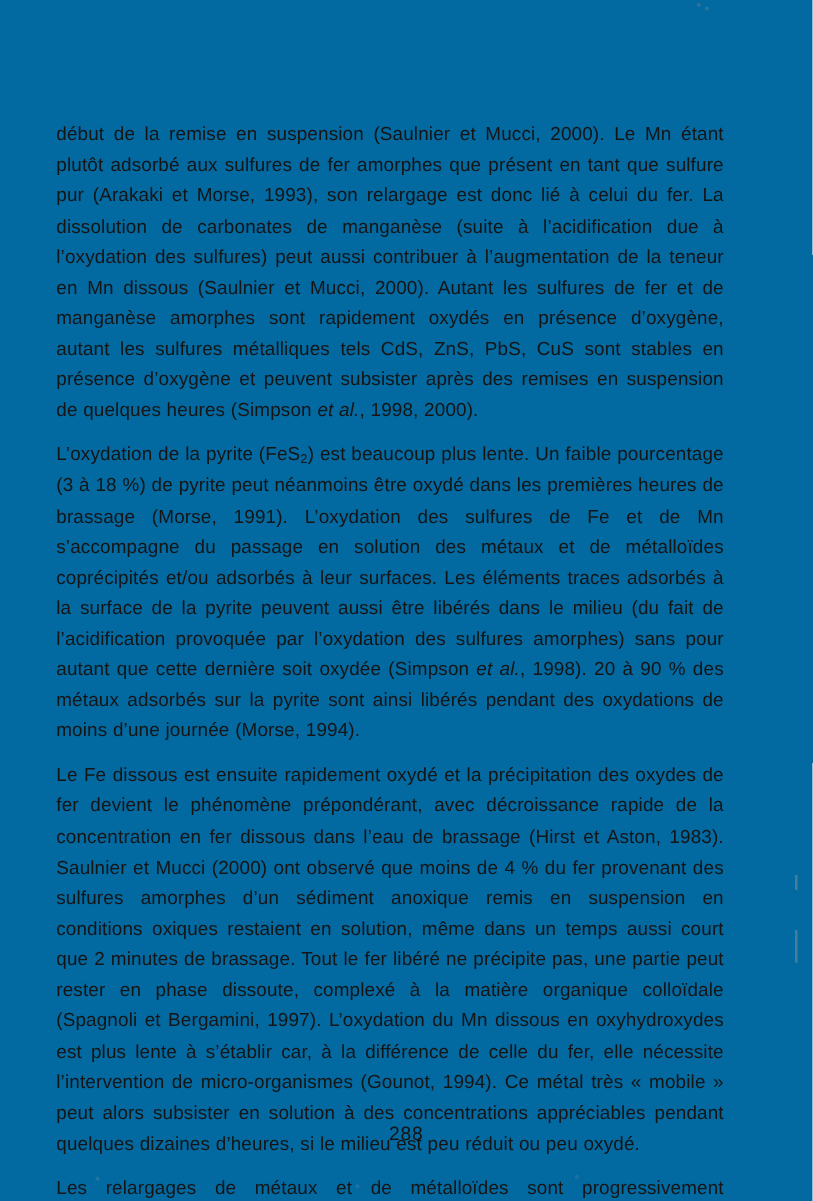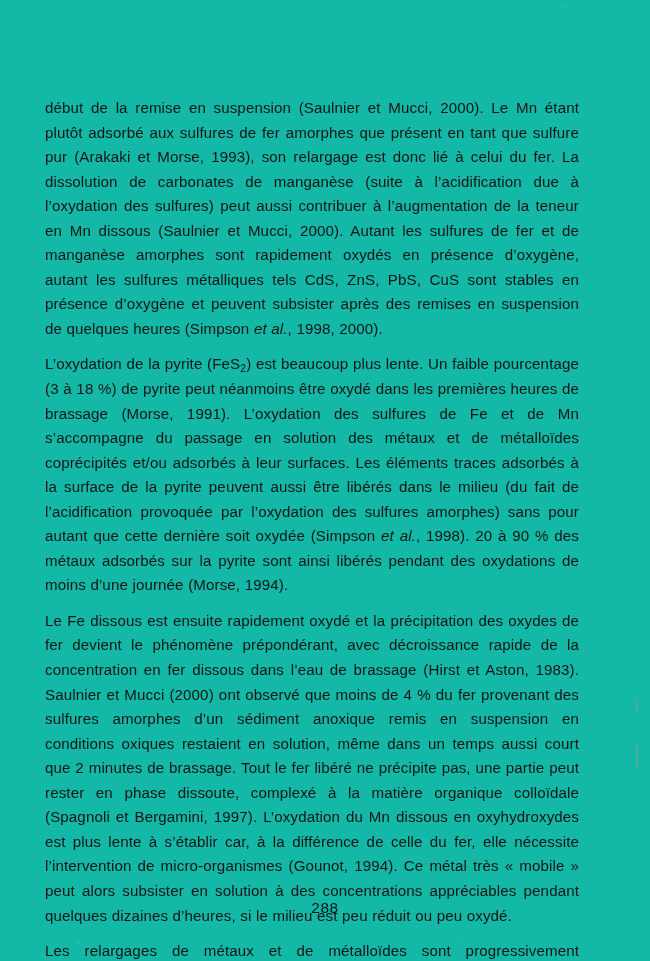--- a/index.html
+++ b/index.html
@@ -14,21 +14,21 @@
     position: relative;
     overflow: hidden;
     font-family: "Liberation Sans", sans-serif;
     color: #1a1a1a;
   }
 
   
   .page-sheet {
     position: absolute;
     inset: 0;
-    background: #14b8a6;
+    background: #0369a1;
   }
 
   
   .scan-noise-top {
     position: absolute;
     top: 0; left: 0; right: 0;
     height: 96px;
     background:
       radial-gradient(circle at 86% 4%, rgba(140,140,140,0.30) 0 1px, transparent 2px),
       radial-gradient(circle at 87% 7%, rgba(170,170,170,0.22) 0 1px, transparent 2px);

